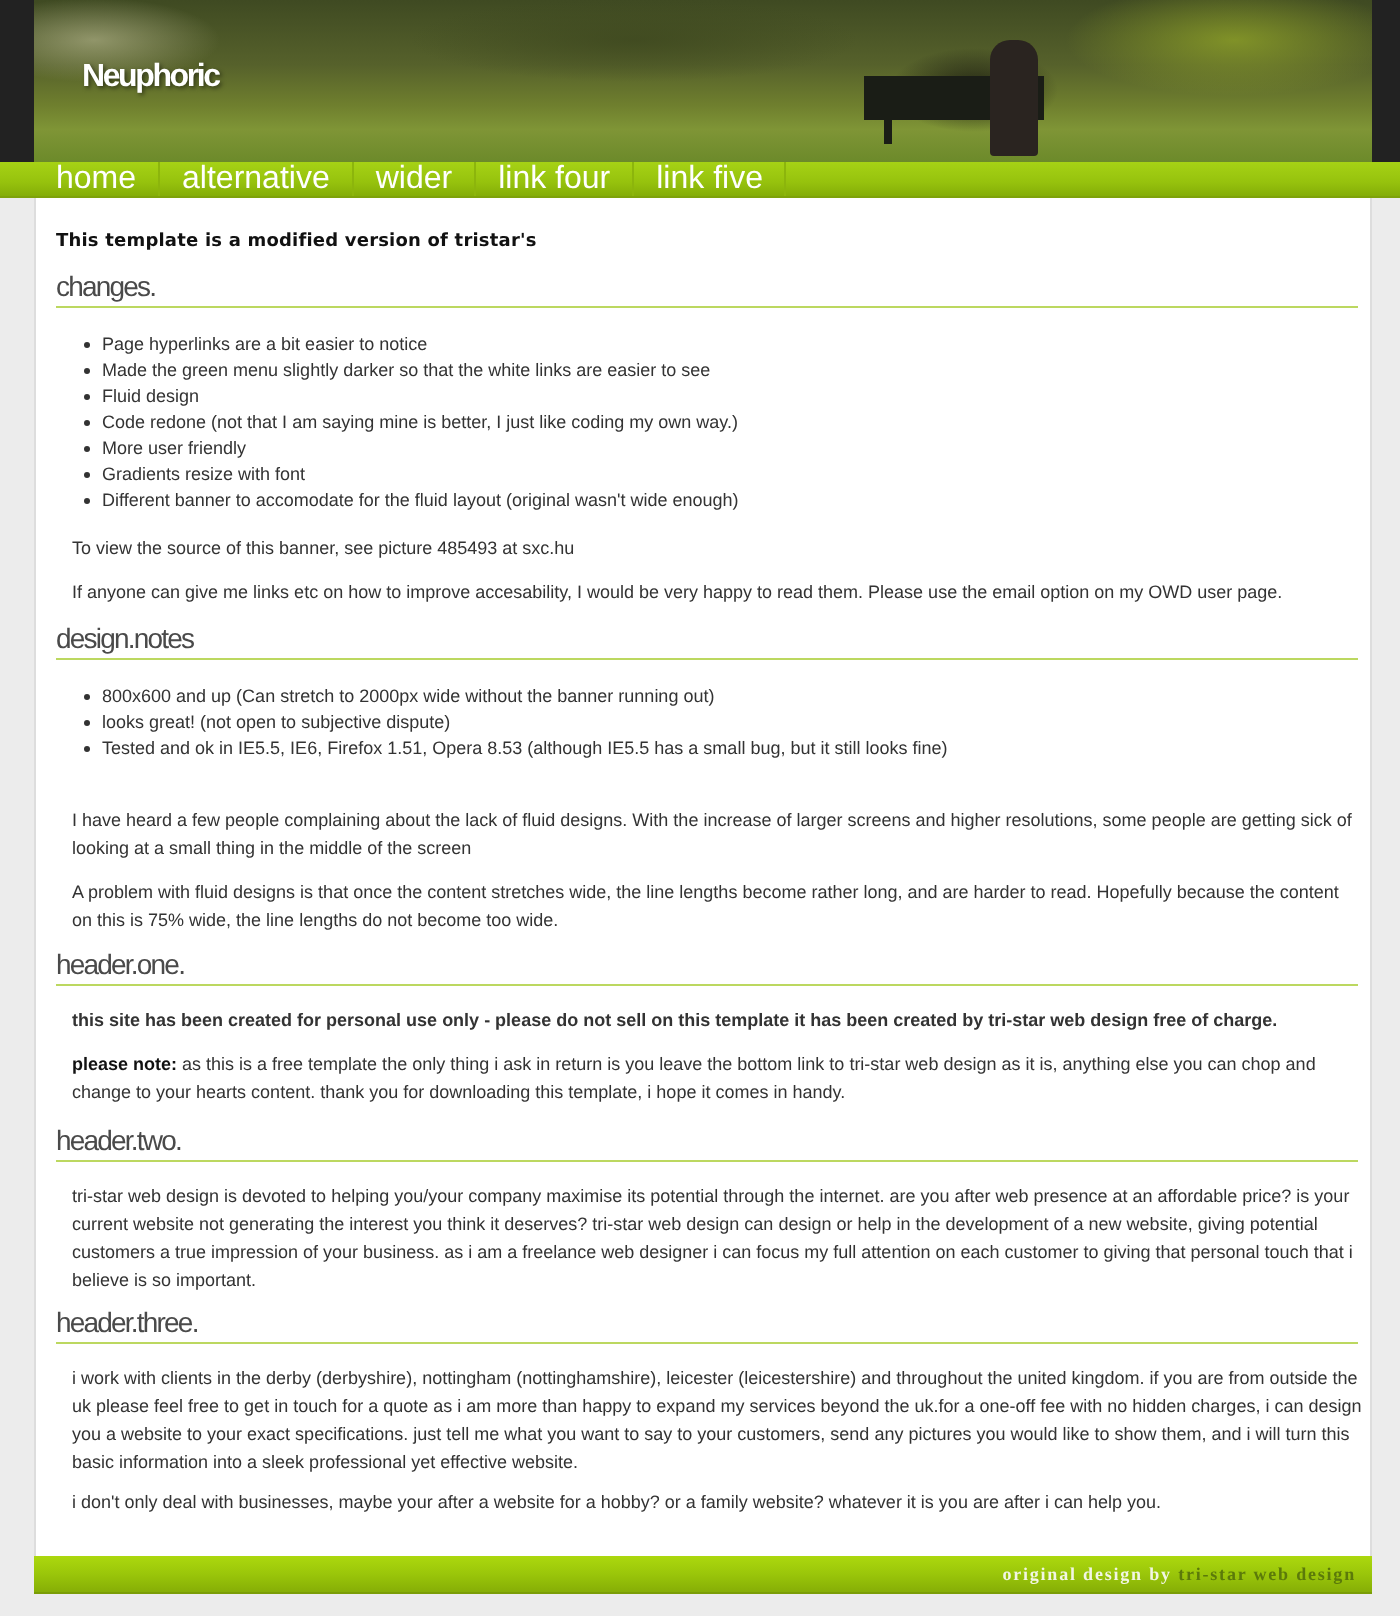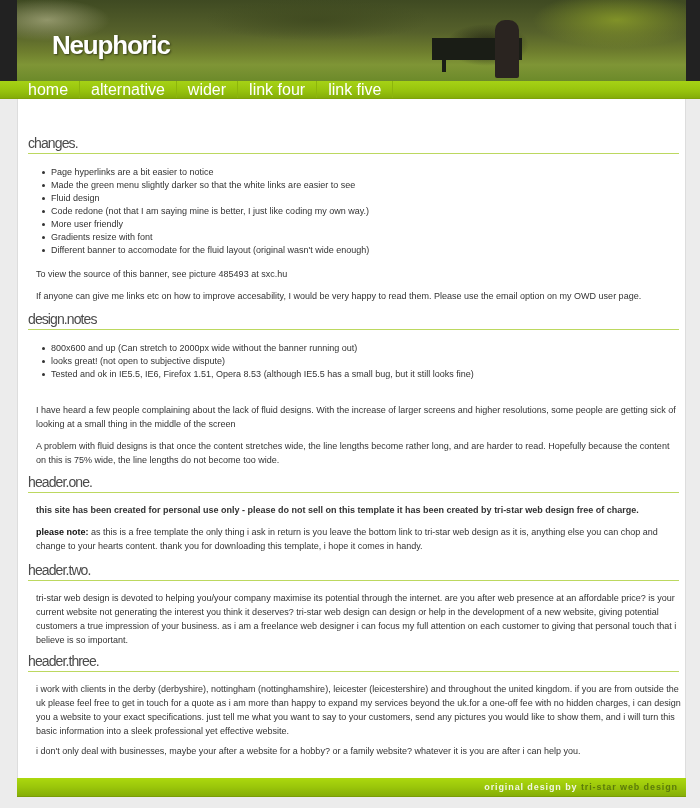--- a/index.html
+++ b/index.html
@@ -28,23 +28,23 @@
     position: absolute; left: 415px; top: 38px; width: 90px; height: 22px;
     background: #1a1d16;
   }
   .bench-leg1 { position: absolute; left: 425px; top: 58px; width: 4px; height: 14px; background: #1a1d16; }
   .bench-leg2 { position: absolute; left: 478px; top: 58px; width: 4px; height: 14px; background: #1a1d16; }
   .person {
     position: absolute; left: 478px; top: 20px; width: 24px; height: 58px;
     background: #2a2420; border-radius: 10px 10px 2px 2px;
   }
   .site-title {
-    position: absolute; left: 35px; top: 30px;
+    position: absolute; left: 24px; top: 30px;
     font-family: "Liberation Sans", sans-serif;
-    font-size: 26px; font-weight: bold; letter-spacing: -1.2px;
+    font-size: 16px; font-weight: bold; letter-spacing: -1.2px;
     color: #fff; text-shadow: 1px 1px 2px rgba(0,0,0,0.5);
   }
   .navbar {
     position: absolute; left: 0; top: 81px; width: 700px; height: 18px;
     background: linear-gradient(180deg, #a6d215 0%, #96c20d 60%, #84ad08 100%);
     border-bottom: 1px solid #7ea20a;
   }
   .nav-list { position: absolute; left: 17px; top: 0; display: flex; height: 17px; }
   .nav-item {
     color: #fff; font-size: 16px; line-height: 17px;
@@ -81,21 +81,21 @@
     font-size: 9px; color: #333; line-height: 14px;
     font-family: "Liberation Sans", sans-serif;
   }
   .para b { color: #111; }
   .footer {
     position: absolute; left: 17px; top: 778px; width: 669px; height: 19px;
     background: linear-gradient(180deg, #acd80e 0%, #9ac60a 50%, #86ae06 100%);
     border-bottom: 1px solid #7a9d06;
     text-align: right; padding-right: 8px;
     font-size: 9px; line-height: 19px; font-weight: bold; letter-spacing: 0.9px;
-    font-family: Liberation Sans, sans-serif;
+    font-family: Liberation Serif, serif;
   }
   .footer .credit { color: #f2f6e4; }
   .footer a { color: #5b7a0a; text-decoration: none; cursor: pointer; }
 </style>
 </head>
 <body>
 
 <div class="topbar"></div>
 <div class="banner">
   <div class="bench"></div>
@@ -109,20 +109,21 @@
   <div class="nav-list">
     <a class="nav-item">home</a>
     <a class="nav-item">alternative</a>
     <a class="nav-item">wider</a>
     <a class="nav-item">link four</a>
     <a class="nav-item">link five</a>
   </div>
 </div>
 
 <div class="content">
+  <div class="intro">This template is a modified version of tristar's</div>
 
   <div class="section-heading" style="top:36px;">changes.</div>
   <ul class="list" style="top:67px;">
     <li>Page hyperlinks are a bit easier to notice</li>
     <li>Made the green menu slightly darker so that the white links are easier to see</li>
     <li>Fluid design</li>
     <li>Code redone (not that I am saying mine is better, I just like coding my own way.)</li>
     <li>More user friendly</li>
     <li>Gradients resize with font</li>
     <li>Different banner to accomodate for the fluid layout (original wasn't wide enough)</li>

